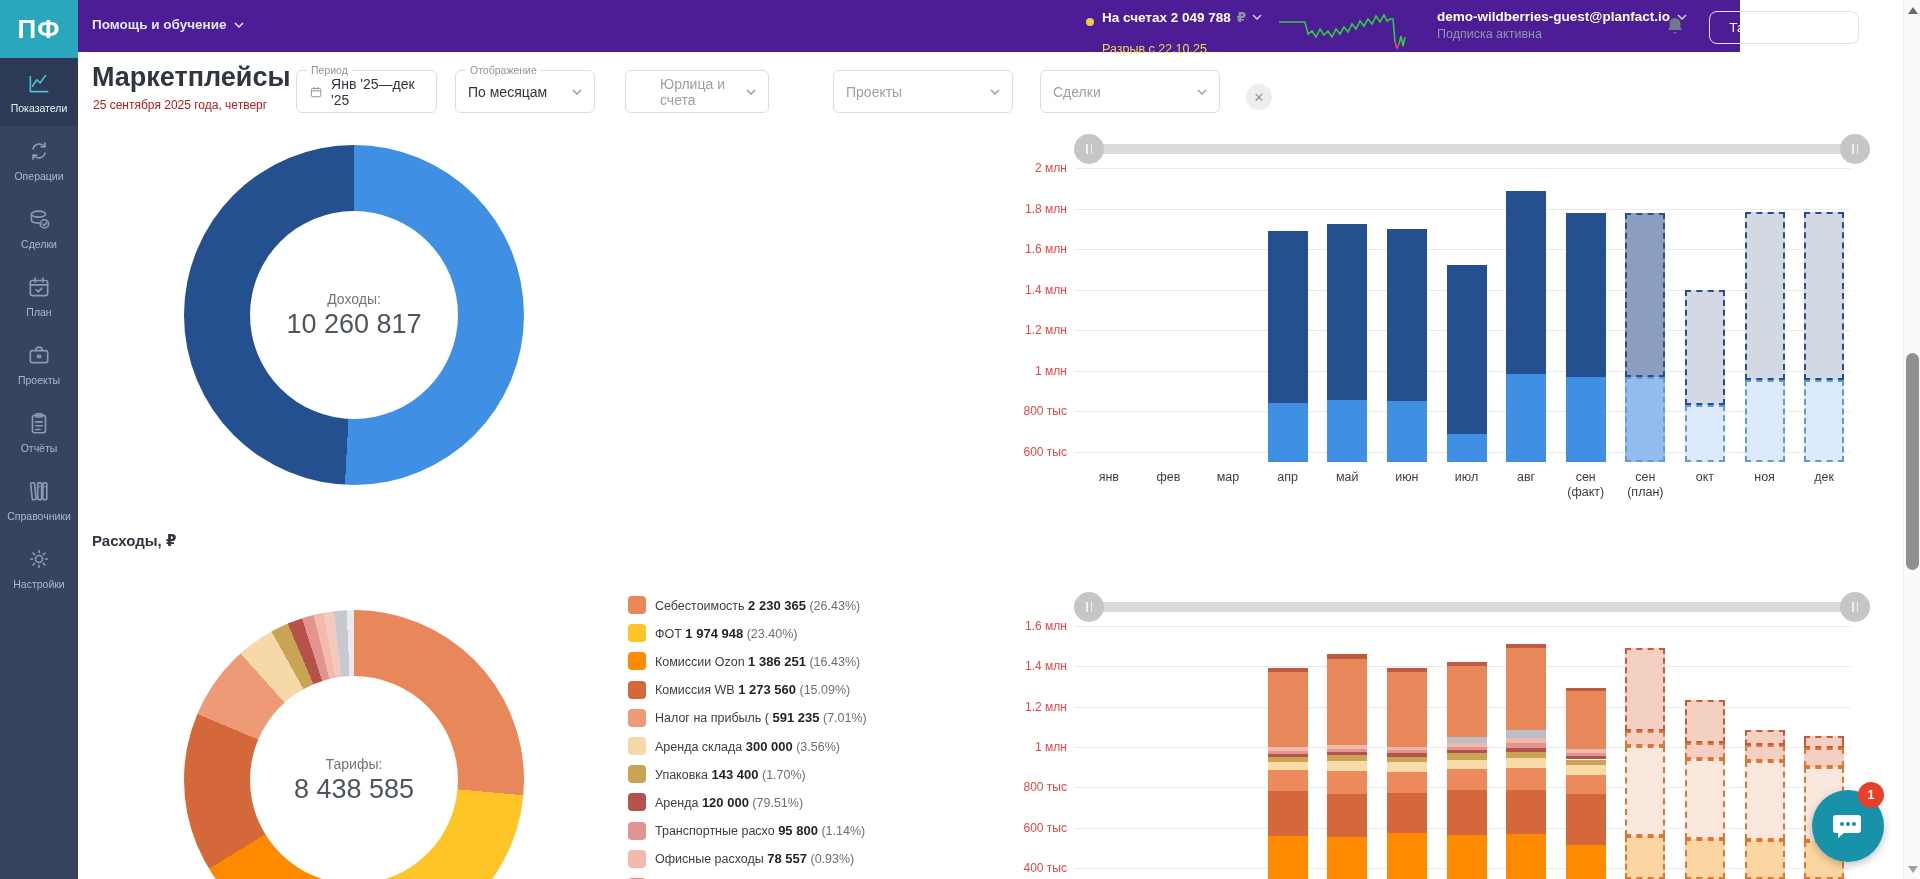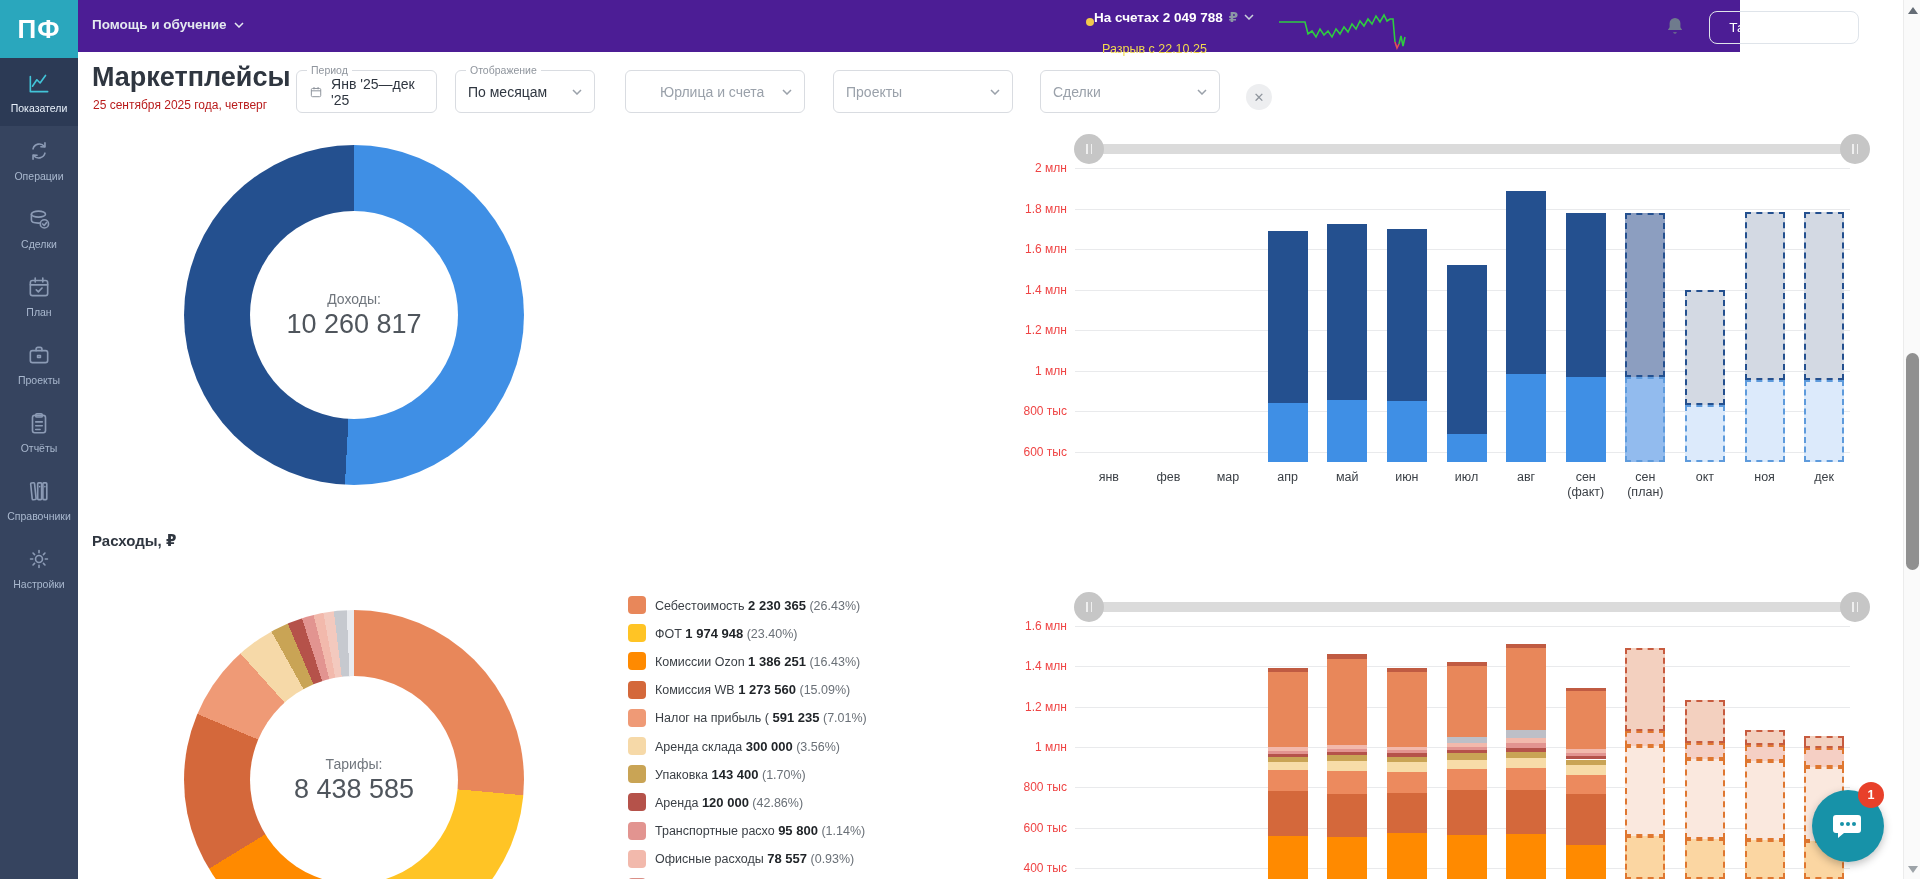--- a/index.html
+++ b/index.html
@@ -8,21 +8,21 @@
   body { position:relative; }
 
   
   .topbar { position:absolute; left:0; top:0; width:1740px; height:52px; background:#4c1d95; z-index:5; }
   .logo { position:absolute; left:0; top:0; width:78px; height:58px; background:#2AA7BD; z-index:7;
           display:flex; align-items:center; justify-content:center; color:#fff; font-size:26px; font-weight:bold; letter-spacing:1px; }
   .help { position:absolute; left:92px; top:17px; color:#E4E9F0; font-size:13.5px; font-weight:bold; display:flex; align-items:center; gap:7px; cursor:pointer; }
   .chev { width:10px; height:6px; }
   .status { position:absolute; left:1086px; top:9px; }
   .dot { position:absolute; left:0; top:9px; width:8px; height:8px; border-radius:50%; background:#F2C94C; }
-  .acct { margin-left:8px; color:#fff; font-size:13.5px; font-weight:bold; display:flex; align-items:center; gap:6px; }
+  .acct { margin-left:16px; color:#fff; font-size:13.5px; font-weight:bold; display:flex; align-items:center; gap:6px; }
   .acct .rub { color:#8B97A6; font-weight:bold; }
   .gap-text { margin-left:16px; margin-top:17px; color:#F2DA4E; font-size:12.5px; }
   .spark { position:absolute; left:1277px; top:10px; }
   .userblock { position:absolute; left:1437px; top:9px; }
   .email { color:#fff; font-size:13.5px; font-weight:bold; display:flex; align-items:center; gap:7px; }
   .subscr { color:#8C99A8; font-size:12.5px; margin-top:3px; }
   .bell { position:absolute; left:1662px; top:13px; width:26px; height:26px; }
   .tariff-btn { position:absolute; left:1709px; top:11px; width:150px; height:33px; border:1.5px solid #DFE4EA; border-radius:8px;
                 color:#fff; font-size:13.5px; display:flex; align-items:center; justify-content:center; background:transparent; cursor:pointer; }
 
@@ -113,20 +113,29 @@
     </div>
     <div class="gap-text">Разрыв с 22.10.25</div>
   </div>
 
   <svg class="spark" width="132" height="40" viewBox="0 0 132 40">
     <polyline points="2,12 28,12 31,24 35,21 39,27 43,19 47,25 51,21 55,27 59,19 63,24 67,17 71,22 75,14 79,19 83,11 87,16 91,9 95,14 99,6 103,12 107,5 110,11 113,9 116,9 118,32" fill="none" stroke="#2ECC40" stroke-width="1.6"></polyline>
     <polyline points="118,32 120,38 122,34" fill="none" stroke="#E05252" stroke-width="1.6"></polyline>
     <polyline points="122,34 124,26 126,36 128,27" fill="none" stroke="#2ECC40" stroke-width="1.6"></polyline>
   </svg>
 
+  <div class="userblock">
+    <div class="email">
+      <span>demo-wildberries-guest@planfact.io</span>
+      <svg class="chev" viewBox="0 0 10 6">
+          <path d="M1 1 L5 5 L9 1" stroke="#C9D1DB" stroke-width="1.5" fill="none"></path>
+        </svg>
+    </div>
+    <div class="subscr">Подписка активна</div>
+  </div>
 
   <svg class="bell" viewBox="0 0 24 24">
     <path d="M12 4.5 a5 5 0 0 1 5 5 v3.6 l1.6 2.6 H5.4 L7 13.1 V9.5 a5 5 0 0 1 5-5 z" fill="#6F7B8D"></path>
     <path d="M10.2 17.8 a1.9 1.9 0 0 0 3.6 0 z" fill="#6F7B8D"></path>
   </svg>
 
   <button class="tariff-btn">Тарифы и оплата</button>
 </div>
 <div class="logo">ПФ</div>
 
@@ -211,21 +220,21 @@
 </div>
 
 <div class="fbox" style="left:455px; width:140px;">
   <span class="flabel">Отображение</span>
   <span>По месяцам</span>
   <svg class="caret" viewBox="0 0 10 6">
       <path d="M1 1 L5 5 L9 1" stroke="#9AA1AA" stroke-width="1.5" fill="none"></path>
     </svg>
 </div>
 
-<div class="fbox" style="left:625px; width:180px;padding-left:34px;">
+<div class="fbox" style="left:625px; width:144px;padding-left:34px;">
   <span class="ph">Юрлица и счета</span>
   <svg class="caret" viewBox="0 0 10 6">
       <path d="M1 1 L5 5 L9 1" stroke="#9AA1AA" stroke-width="1.5" fill="none"></path>
     </svg>
 </div>
 
 <div class="fbox" style="left:833px; width:180px;">
   <span class="ph">Проекты</span>
   <svg class="caret" viewBox="0 0 10 6">
       <path d="M1 1 L5 5 L9 1" stroke="#9AA1AA" stroke-width="1.5" fill="none"></path>
@@ -378,21 +387,21 @@
     <div class="row" style="height: 28.2px;">
       <span class="sw" style="background: rgb(246, 217, 168);"></span>
       <span class="txt"><span class="lab">Аренда склада</span> <b>300 000</b> <span class="pct">(3.56%)</span></span>
     </div>
     <div class="row" style="height: 28.2px;">
       <span class="sw" style="background: rgb(201, 164, 85);"></span>
       <span class="txt"><span class="lab">Упаковка</span> <b>143 400</b> <span class="pct">(1.70%)</span></span>
     </div>
     <div class="row" style="height: 28.2px;">
       <span class="sw" style="background: rgb(181, 82, 74);"></span>
-      <span class="txt"><span class="lab">Аренда</span> <b>120 000</b> <span class="pct">(42.86%)</span></span>
+      <span class="txt"><span class="lab">Аренда</span> <b>120 000</b> <span class="pct">(79.51%)</span></span>
     </div>
     <div class="row" style="height: 28.2px;">
       <span class="sw" style="background: rgb(226, 148, 144);"></span>
       <span class="txt"><span class="lab">Транспортные расхо</span> <b>95 800</b> <span class="pct">(1.14%)</span></span>
     </div>
     <div class="row" style="height: 28.2px;">
       <span class="sw" style="background: rgb(242, 185, 172);"></span>
       <span class="txt"><span class="lab">Офисные расходы</span> <b>78 557</b> <span class="pct">(0.93%)</span></span>
     </div>
     <div class="row" style="height: 28.2px;">

